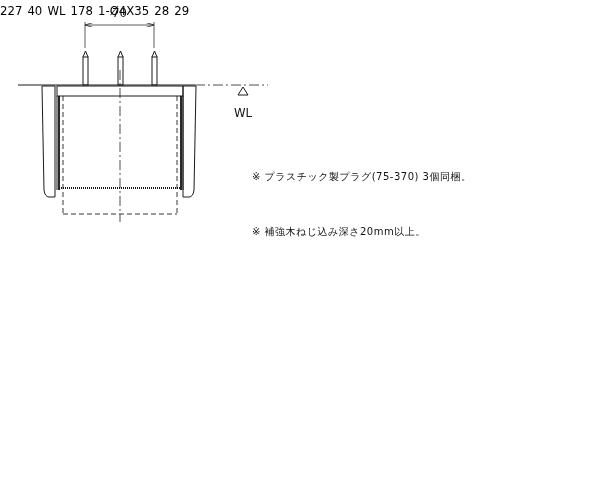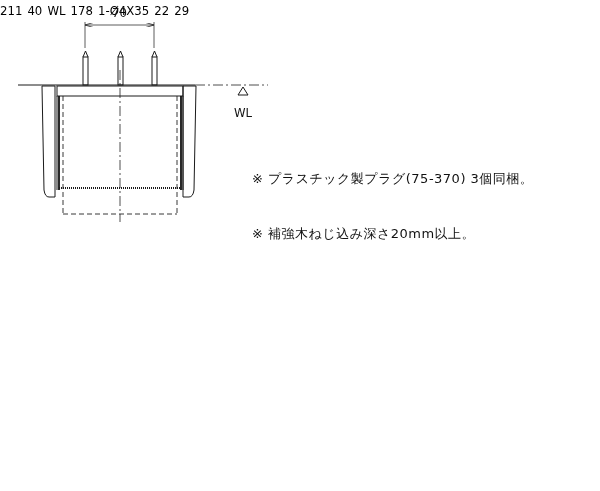--- a/index.html
+++ b/index.html
@@ -4,21 +4,21 @@
 <style>
   html, body { margin: 0; padding: 0; background: #ffffff; }
   body { width: 600px; height: 491px; position: relative; overflow: hidden; font-family: "DejaVu Sans", sans-serif; }
   svg { position: absolute; left: 0; top: 0; }
   .ln { stroke: #1a1a1a; stroke-width: 1; fill: none; }
   .thin { stroke: #333; stroke-width: 0.8; fill: none; }
   .thick { stroke: #111; stroke-width: 1.8; fill: none; }
   .center { stroke: #222; stroke-width: 0.8; fill: none; stroke-dasharray: 10 3 2 3; }
   .hidden { stroke: #222; stroke-width: 0.9; fill: none; stroke-dasharray: 5 3; }
   .dimtxt { font-family: "DejaVu Sans Condensed", "DejaVu Sans", sans-serif; font-size: 13px; fill: #111; }
-  .note { position: absolute; font-family: "DejaVu Sans", sans-serif; font-size: 13px; color: #111; white-space: nowrap; letter-spacing: 0.5px; }
+  .note { position: absolute; font-family: "DejaVu Sans", sans-serif; font-size: 10px; color: #111; white-space: nowrap; letter-spacing: 0.5px; }
 </style>
 </head>
 <body>
 
 
 
 <svg width="600" height="491" viewBox="0 0 600 491">
   <defs>
     <marker id="arr" viewBox="0 0 10 6" refX="10" refY="3" markerWidth="10" markerHeight="6" orient="auto-start-reverse">
       <path d="M0,0 L10,3 L0,6" fill="none" stroke="#222" stroke-width="1"></path>
@@ -61,21 +61,21 @@
   </g>
 
   </svg><div></div>
 
   
   <g>
     
     <line class="thin" x1="42" y1="305" x2="42" y2="345">
     <line class="thin" x1="197" y1="305" x2="197" y2="345">
     <line class="thin" x1="42" y1="311" x2="197" y2="311" marker-start="url(#arr)" marker-end="url(#arr)">
-    <text class="dimtxt" x="107" y="303">211</text>
+    <text class="dimtxt" x="107" y="303">227</text>
 
     
     <line class="thin" x1="197" y1="350" x2="247" y2="350">
     <line class="thin" x1="197" y1="429" x2="247" y2="429">
     <line class="thin" x1="235" y1="350" x2="235" y2="429" marker-start="url(#arr)" marker-end="url(#arr)">
     <text class="dimtxt" transform="translate(227,389) rotate(90)" text-anchor="middle">40</text>
 
     
     <path d="M50,350 L58,350 L58,429 L50,429 Q44,429 44,420 L44,359 Q44,350 50,350 Z" class="ln">
     <path d="M183,350 L190,350 Q196,350 196,359 L196,420 Q196,429 190,429 L183,429 Z" class="ln">
@@ -123,21 +123,21 @@
     <line class="thin" x1="472" y1="296" x2="552" y2="296">
     <line class="thin" x1="472" y1="296" x2="456" y2="370" marker-end="url(#arr)">
 
     
     <line class="thin" x1="449" y1="350" x2="578" y2="350">
     <line class="thin" x1="490" y1="378" x2="578" y2="378">
     <line class="thin" x1="490" y1="407" x2="540" y2="407">
     <line class="thin" x1="570" y1="320" x2="570" y2="407">
     <line class="thin" x1="570" y1="336" x2="570" y2="350" marker-end="url(#arr)">
     <line class="thin" x1="570" y1="392" x2="570" y2="378" marker-end="url(#arr)">
-    <text class="dimtxt" transform="translate(563,364) rotate(-90)" text-anchor="middle">22</text>
+    <text class="dimtxt" transform="translate(563,364) rotate(-90)" text-anchor="middle">28</text>
     <line class="thin" x1="533" y1="348" x2="533" y2="435">
     <line class="thin" x1="533" y1="364" x2="533" y2="378" marker-end="url(#arr)">
     <line class="thin" x1="533" y1="421" x2="533" y2="407" marker-end="url(#arr)">
     <text class="dimtxt" transform="translate(526,392) rotate(-90)" text-anchor="middle">29</text>
 
     
     <g>
       <rect x="449" y="376" width="26" height="4" class="ln">
       <path d="M475,376 L481,378 L475,380" class="ln">
       <rect x="449" y="405" width="26" height="4" class="ln">

